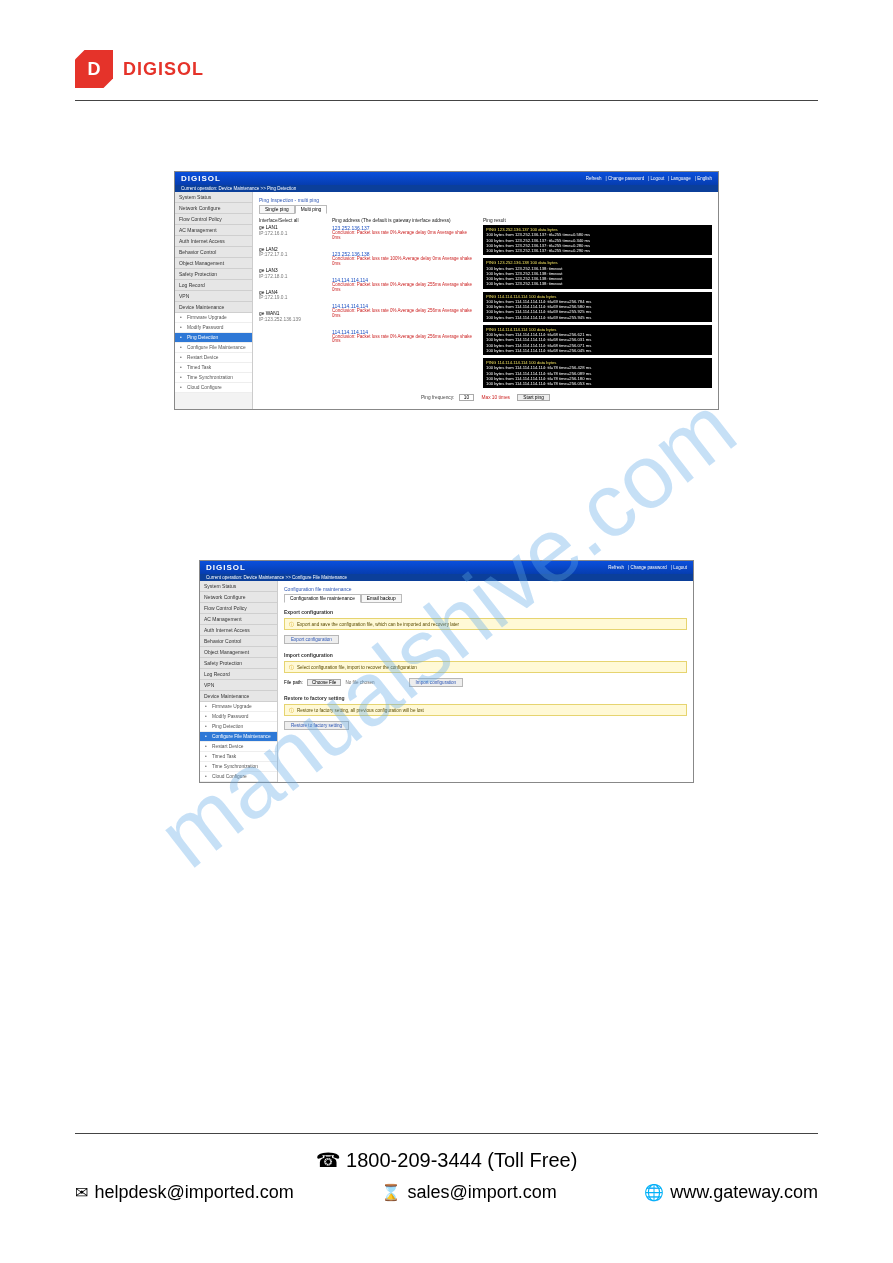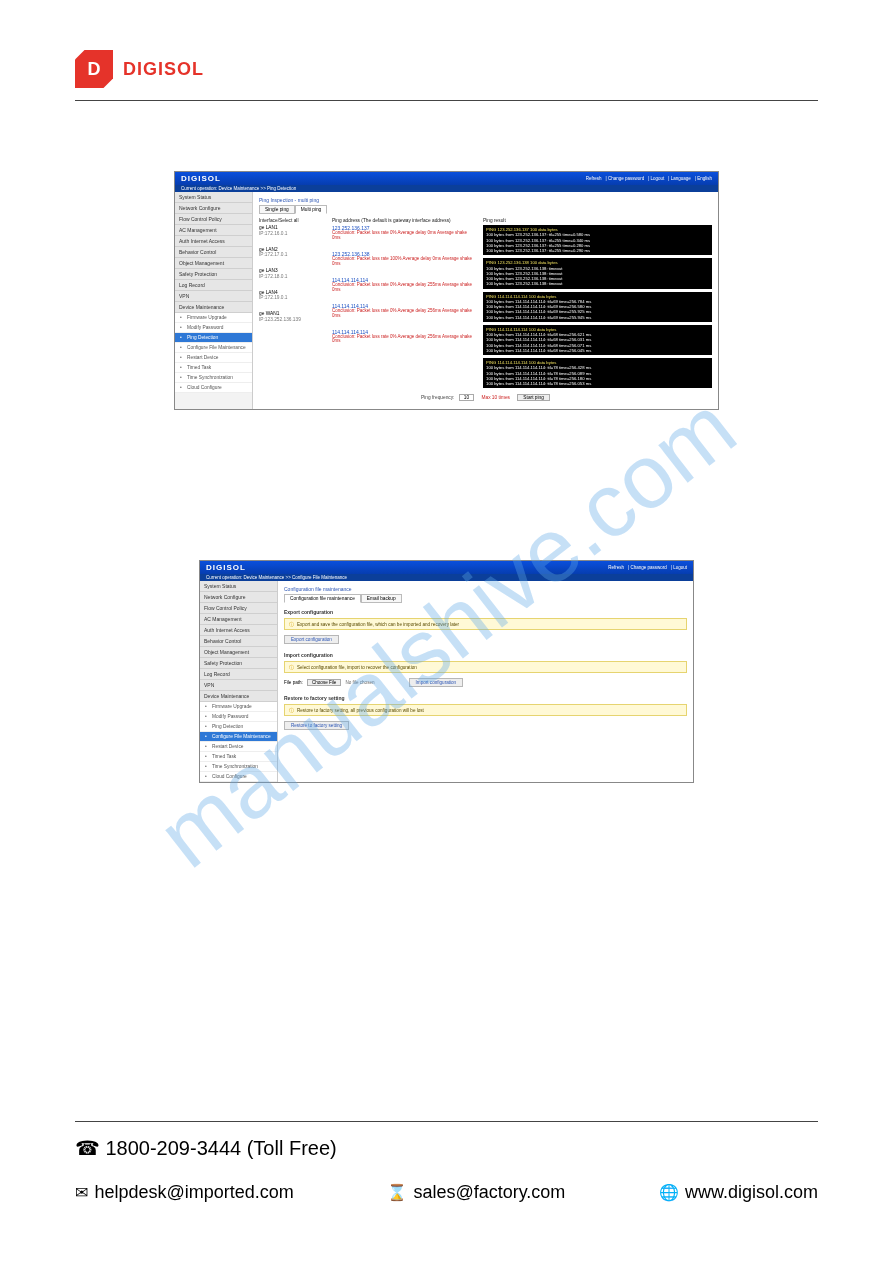--- a/index.html
+++ b/index.html
@@ -46,21 +46,21 @@
   .infobar { background:#fff9d6; border:1px solid #e6d470; padding:2px 4px; font-size:4.6px; color:#5a4b00; margin:3px 0; display:flex; align-items:center; gap:3px;}
   .infobar::before { content:"ⓘ"; color:#d6a400; font-size:5px;}
   .btn2 { display:inline-block; border:1px solid #b7b7b7; background:#eee; padding:1px 6px; font-size:4.6px; margin:2px 0;}
   .btn-blue { color:#2b55b4;}
   .sect-title { font-size:5px; color:#333; margin-top:6px; margin-bottom:1px; font-weight:bold;}
   .filerow { font-size:4.6px; display:flex; align-items:center; gap:4px; margin:2px 0;}
   .fileinput { border:1px solid #aaa; background:#eee; padding:0 4px;}
   .filetext { color:#666;}
   .page-footer { position:absolute; bottom:60px; left:75px; right:75px;}
   .page-footer .hr2 { border-top:1.5px solid #444; margin-bottom:14px;}
-  .toll { text-align:left; font-size:20px; margin-bottom:22px;}
+  .toll { text-align:center; font-size:20px; margin-bottom:10px;}
   .contacts { display:flex; justify-content:space-between; font-size:18px; }
   .contacts span { display:flex; align-items:center; gap:6px;}
   .ico { font-size:16px;}
 </style>
 </head>
 <body>
 
 <div class="page">
   <div class="logo-row">
     <div class="logo-mark">D</div>
@@ -282,20 +282,20 @@
 <div class="page-footer">
   <div class="hr2"></div>
   <div class="toll">☎ 1800-209-3444 (Toll Free)</div>
   <div class="contacts">
     <span>
         <span class="ico">✉</span>
         <span>helpdesk@imported.com</span>
       </span>
     <span>
         <span class="ico">⌛</span>
-        <span>sales@factory.com</span>
+        <span>sales@import.com</span>
       </span>
     <span>
         <span class="ico">🌐</span>
-        <span>www.digisol.com</span>
+        <span>www.gateway.com</span>
       </span>
   </div>
 </div>
 
 </body></html>

